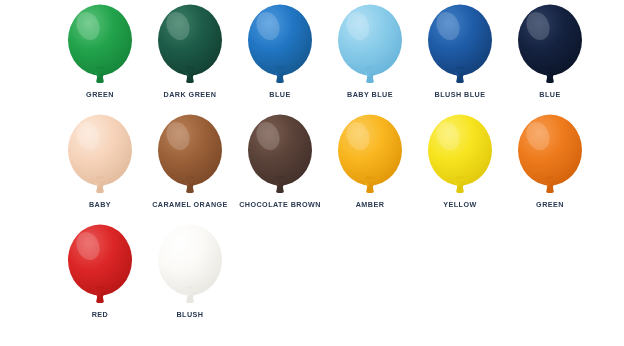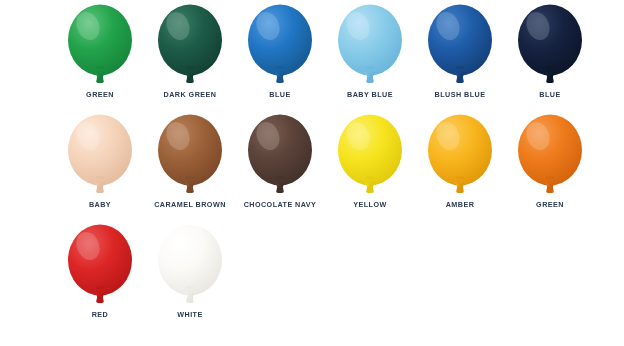--- a/index.html
+++ b/index.html
@@ -258,21 +258,21 @@
                 <stop offset="100%" stop-color="#7b4828"></stop>
               </linearGradient>
             </defs>
             <ellipse cx="37" cy="36" rx="32" ry="35.5" fill="url(#g_b1_1)"></ellipse>
             <path d="M31.6 67.2 Q37 73.6 42.4 67.2 Q40.6 71.4 39.6 73.4 L34.4 73.4 Q33.4 71.4 31.6 67.2 Z" fill="url(#k_b1_1)"></path>
             <path d="M34.2 72.8 h5.6 l1.0 4.6 q0 1.7 -3.8 1.7 q-3.8 0 -3.8 -1.7 Z" fill="#7b4828"></path>
             <rect x="33" y="62.4" width="8" height="2.1" rx="0.7" fill="#7b4828" opacity="0.55"></rect>
             <ellipse cx="25" cy="22" rx="11" ry="14.5" fill="#ffffff" opacity="0.17" transform="rotate(-22 25 22)"></ellipse>
           </svg>
         </div>
-        <div class="swatch-label">CARAMEL BROWN</div>
+        <div class="swatch-label">CARAMEL ORANGE</div>
       </div>
       <div class="swatch-cell">
         <div class="balloon-wrap">
           <svg class="balloon-svg" width="74" height="82" viewBox="0 0 74 82">
             <defs>
               <radialGradient id="g_b1_2" cx="33%" cy="26%" r="82%">
                 <stop offset="0%" stop-color="#7b5d50"></stop>
                 <stop offset="46%" stop-color="#5b4339"></stop>
                 <stop offset="100%" stop-color="#42302a"></stop>
               </radialGradient>
@@ -282,21 +282,45 @@
                 <stop offset="100%" stop-color="#42302a"></stop>
               </linearGradient>
             </defs>
             <ellipse cx="37" cy="36" rx="32" ry="35.5" fill="url(#g_b1_2)"></ellipse>
             <path d="M31.6 67.2 Q37 73.6 42.4 67.2 Q40.6 71.4 39.6 73.4 L34.4 73.4 Q33.4 71.4 31.6 67.2 Z" fill="url(#k_b1_2)"></path>
             <path d="M34.2 72.8 h5.6 l1.0 4.6 q0 1.7 -3.8 1.7 q-3.8 0 -3.8 -1.7 Z" fill="#42302a"></path>
             <rect x="33" y="62.4" width="8" height="2.1" rx="0.7" fill="#42302a" opacity="0.55"></rect>
             <ellipse cx="25" cy="22" rx="11" ry="14.5" fill="#ffffff" opacity="0.17" transform="rotate(-22 25 22)"></ellipse>
           </svg>
         </div>
-        <div class="swatch-label">CHOCOLATE NAVY</div>
+        <div class="swatch-label">CHOCOLATE BROWN</div>
+      </div>
+      <div class="swatch-cell">
+        <div class="balloon-wrap">
+          <svg class="balloon-svg" width="74" height="82" viewBox="0 0 74 82">
+            <defs>
+              <radialGradient id="g_b1_4" cx="33%" cy="26%" r="82%">
+                <stop offset="0%" stop-color="#fccd5c"></stop>
+                <stop offset="46%" stop-color="#f9b61f"></stop>
+                <stop offset="100%" stop-color="#e09608"></stop>
+              </radialGradient>
+              <linearGradient id="k_b1_4" x1="0" y1="0" x2="1" y2="0">
+                <stop offset="0%" stop-color="#f9b61f"></stop>
+                <stop offset="55%" stop-color="#e09608"></stop>
+                <stop offset="100%" stop-color="#e09608"></stop>
+              </linearGradient>
+            </defs>
+            <ellipse cx="37" cy="36" rx="32" ry="35.5" fill="url(#g_b1_4)"></ellipse>
+            <path d="M31.6 67.2 Q37 73.6 42.4 67.2 Q40.6 71.4 39.6 73.4 L34.4 73.4 Q33.4 71.4 31.6 67.2 Z" fill="url(#k_b1_4)"></path>
+            <path d="M34.2 72.8 h5.6 l1.0 4.6 q0 1.7 -3.8 1.7 q-3.8 0 -3.8 -1.7 Z" fill="#e09608"></path>
+            <rect x="33" y="62.4" width="8" height="2.1" rx="0.7" fill="#e09608" opacity="0.55"></rect>
+            <ellipse cx="25" cy="22" rx="11" ry="14.5" fill="#ffffff" opacity="0.17" transform="rotate(-22 25 22)"></ellipse>
+          </svg>
+        </div>
+        <div class="swatch-label">AMBER</div>
       </div>
       <div class="swatch-cell">
         <div class="balloon-wrap">
           <svg class="balloon-svg" width="74" height="82" viewBox="0 0 74 82">
             <defs>
               <radialGradient id="g_b1_3" cx="33%" cy="26%" r="82%">
                 <stop offset="0%" stop-color="#fbf06a"></stop>
                 <stop offset="46%" stop-color="#f7e41f"></stop>
                 <stop offset="100%" stop-color="#e0c80c"></stop>
               </radialGradient>
@@ -312,44 +336,20 @@
             <rect x="33" y="62.4" width="8" height="2.1" rx="0.7" fill="#e0c80c" opacity="0.55"></rect>
             <ellipse cx="25" cy="22" rx="11" ry="14.5" fill="#ffffff" opacity="0.17" transform="rotate(-22 25 22)"></ellipse>
           </svg>
         </div>
         <div class="swatch-label">YELLOW</div>
       </div>
       <div class="swatch-cell">
         <div class="balloon-wrap">
           <svg class="balloon-svg" width="74" height="82" viewBox="0 0 74 82">
             <defs>
-              <radialGradient id="g_b1_4" cx="33%" cy="26%" r="82%">
-                <stop offset="0%" stop-color="#fccd5c"></stop>
-                <stop offset="46%" stop-color="#f9b61f"></stop>
-                <stop offset="100%" stop-color="#e09608"></stop>
-              </radialGradient>
-              <linearGradient id="k_b1_4" x1="0" y1="0" x2="1" y2="0">
-                <stop offset="0%" stop-color="#f9b61f"></stop>
-                <stop offset="55%" stop-color="#e09608"></stop>
-                <stop offset="100%" stop-color="#e09608"></stop>
-              </linearGradient>
-            </defs>
-            <ellipse cx="37" cy="36" rx="32" ry="35.5" fill="url(#g_b1_4)"></ellipse>
-            <path d="M31.6 67.2 Q37 73.6 42.4 67.2 Q40.6 71.4 39.6 73.4 L34.4 73.4 Q33.4 71.4 31.6 67.2 Z" fill="url(#k_b1_4)"></path>
-            <path d="M34.2 72.8 h5.6 l1.0 4.6 q0 1.7 -3.8 1.7 q-3.8 0 -3.8 -1.7 Z" fill="#e09608"></path>
-            <rect x="33" y="62.4" width="8" height="2.1" rx="0.7" fill="#e09608" opacity="0.55"></rect>
-            <ellipse cx="25" cy="22" rx="11" ry="14.5" fill="#ffffff" opacity="0.17" transform="rotate(-22 25 22)"></ellipse>
-          </svg>
-        </div>
-        <div class="swatch-label">AMBER</div>
-      </div>
-      <div class="swatch-cell">
-        <div class="balloon-wrap">
-          <svg class="balloon-svg" width="74" height="82" viewBox="0 0 74 82">
-            <defs>
               <radialGradient id="g_b1_5" cx="33%" cy="26%" r="82%">
                 <stop offset="0%" stop-color="#f79c51"></stop>
                 <stop offset="46%" stop-color="#ee7b1c"></stop>
                 <stop offset="100%" stop-color="#d2620c"></stop>
               </radialGradient>
               <linearGradient id="k_b1_5" x1="0" y1="0" x2="1" y2="0">
                 <stop offset="0%" stop-color="#ee7b1c"></stop>
                 <stop offset="55%" stop-color="#d2620c"></stop>
                 <stop offset="100%" stop-color="#d2620c"></stop>
               </linearGradient>
@@ -404,16 +404,16 @@
                 <stop offset="100%" stop-color="#e8e6e0"></stop>
               </linearGradient>
             </defs>
             <ellipse cx="37" cy="36" rx="32" ry="35.5" fill="url(#g_b2_1)"></ellipse>
             <path d="M31.6 67.2 Q37 73.6 42.4 67.2 Q40.6 71.4 39.6 73.4 L34.4 73.4 Q33.4 71.4 31.6 67.2 Z" fill="url(#k_b2_1)"></path>
             <path d="M34.2 72.8 h5.6 l1.0 4.6 q0 1.7 -3.8 1.7 q-3.8 0 -3.8 -1.7 Z" fill="#e8e6e0"></path>
             <rect x="33" y="62.4" width="8" height="2.1" rx="0.7" fill="#e8e6e0" opacity="0.55"></rect>
             <ellipse cx="25" cy="22" rx="11" ry="14.5" fill="#ffffff" opacity="0.17" transform="rotate(-22 25 22)"></ellipse>
           </svg>
         </div>
-        <div class="swatch-label">WHITE</div>
+        <div class="swatch-label">BLUSH</div>
       </div>
     </div>
   </div>
 
 </body></html>

